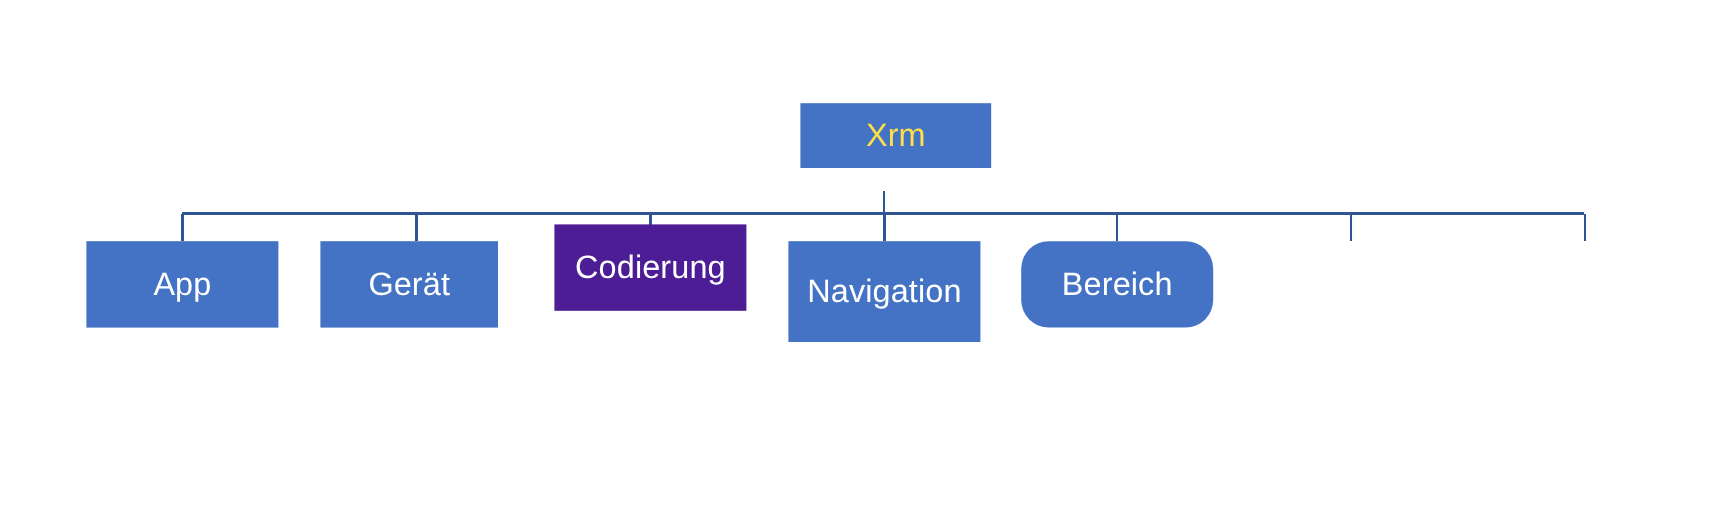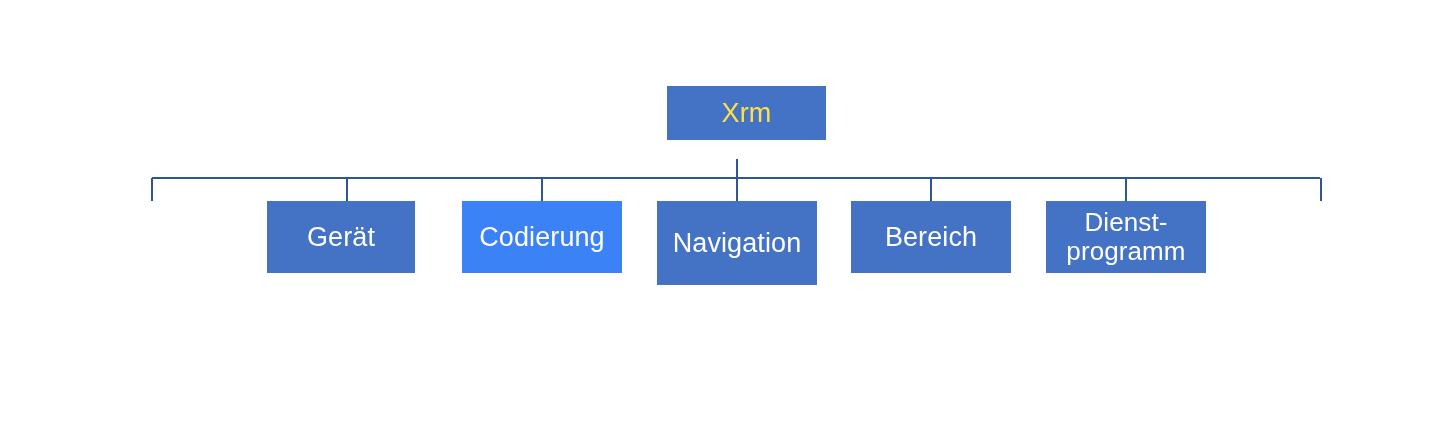--- a/index.html
+++ b/index.html
@@ -62,36 +62,35 @@
       <line x1="737" y1="178" x2="737" y2="201" stroke="#2F5597" stroke-width="2" shape-rendering="crispEdges"></line>
       <line x1="931" y1="178" x2="931" y2="201" stroke="#2F5597" stroke-width="2" shape-rendering="crispEdges"></line>
       <line x1="1126" y1="178" x2="1126" y2="201" stroke="#2F5597" stroke-width="2" shape-rendering="crispEdges"></line>
       <line x1="1321" y1="178" x2="1321" y2="201" stroke="#2F5597" stroke-width="2" shape-rendering="crispEdges"></line>
     </svg>
 
   <div class="node-box node-root" style="left: 657px; top: 86px; width: 159px; height: 54px; background: rgb(68, 114, 196); color: #fde047; margin-left: 10px;">
     <span>Xrm</span>
   </div>
 
+  <div class="node-box node-leaf" style="left: 72px; top: 201px; width: 160px; height: 72px; background: rgb(68, 114, 196); color: rgb(255, 255, 255);">
+    <span>App</span>
+  </div>
 
   <div class="node-box node-leaf" style="left: 267px; top: 201px; width: 148px; height: 72px; background: rgb(68, 114, 196); color: rgb(255, 255, 255);">
     <span>Gerät</span>
   </div>
 
-  <div class="node-box node-leaf" style="left: 462px; top: 201px; width: 160px; height: 72px; background: #3b82f6; color: rgb(255, 255, 255);">
+  <div class="node-box node-leaf" style="left: 462px; top: 187px; width: 160px; height: 72px; background: #4c1d95; color: rgb(255, 255, 255);">
     <span>Codierung</span>
   </div>
 
   <div class="node-box node-leaf" style="left: 657px; top: 201px; width: 160px; height: 84px; background: rgb(68, 114, 196); color: rgb(255, 255, 255);">
     <span>Navigation</span>
   </div>
 
-  <div class="node-box node-leaf" style="left: 851px; top: 201px; width: 160px; height: 72px; background: rgb(68, 114, 196); color: rgb(255, 255, 255);">
+  <div class="node-box node-leaf" style="left: 851px; top: 201px; width: 160px; height: 72px; background: rgb(68, 114, 196); color: rgb(255, 255, 255); border-radius: 23px;">
     <span>Bereich</span>
   </div>
 
-  <div class="node-box node-leaf two-line" style="left: 1046px; top: 201px; width: 160px; height: 72px; background: rgb(68, 114, 196); color: rgb(255, 255, 255);">
-    <span>Dienst-
-programm</span>
-  </div>
 
 
 </div>
 
 </body></html>

